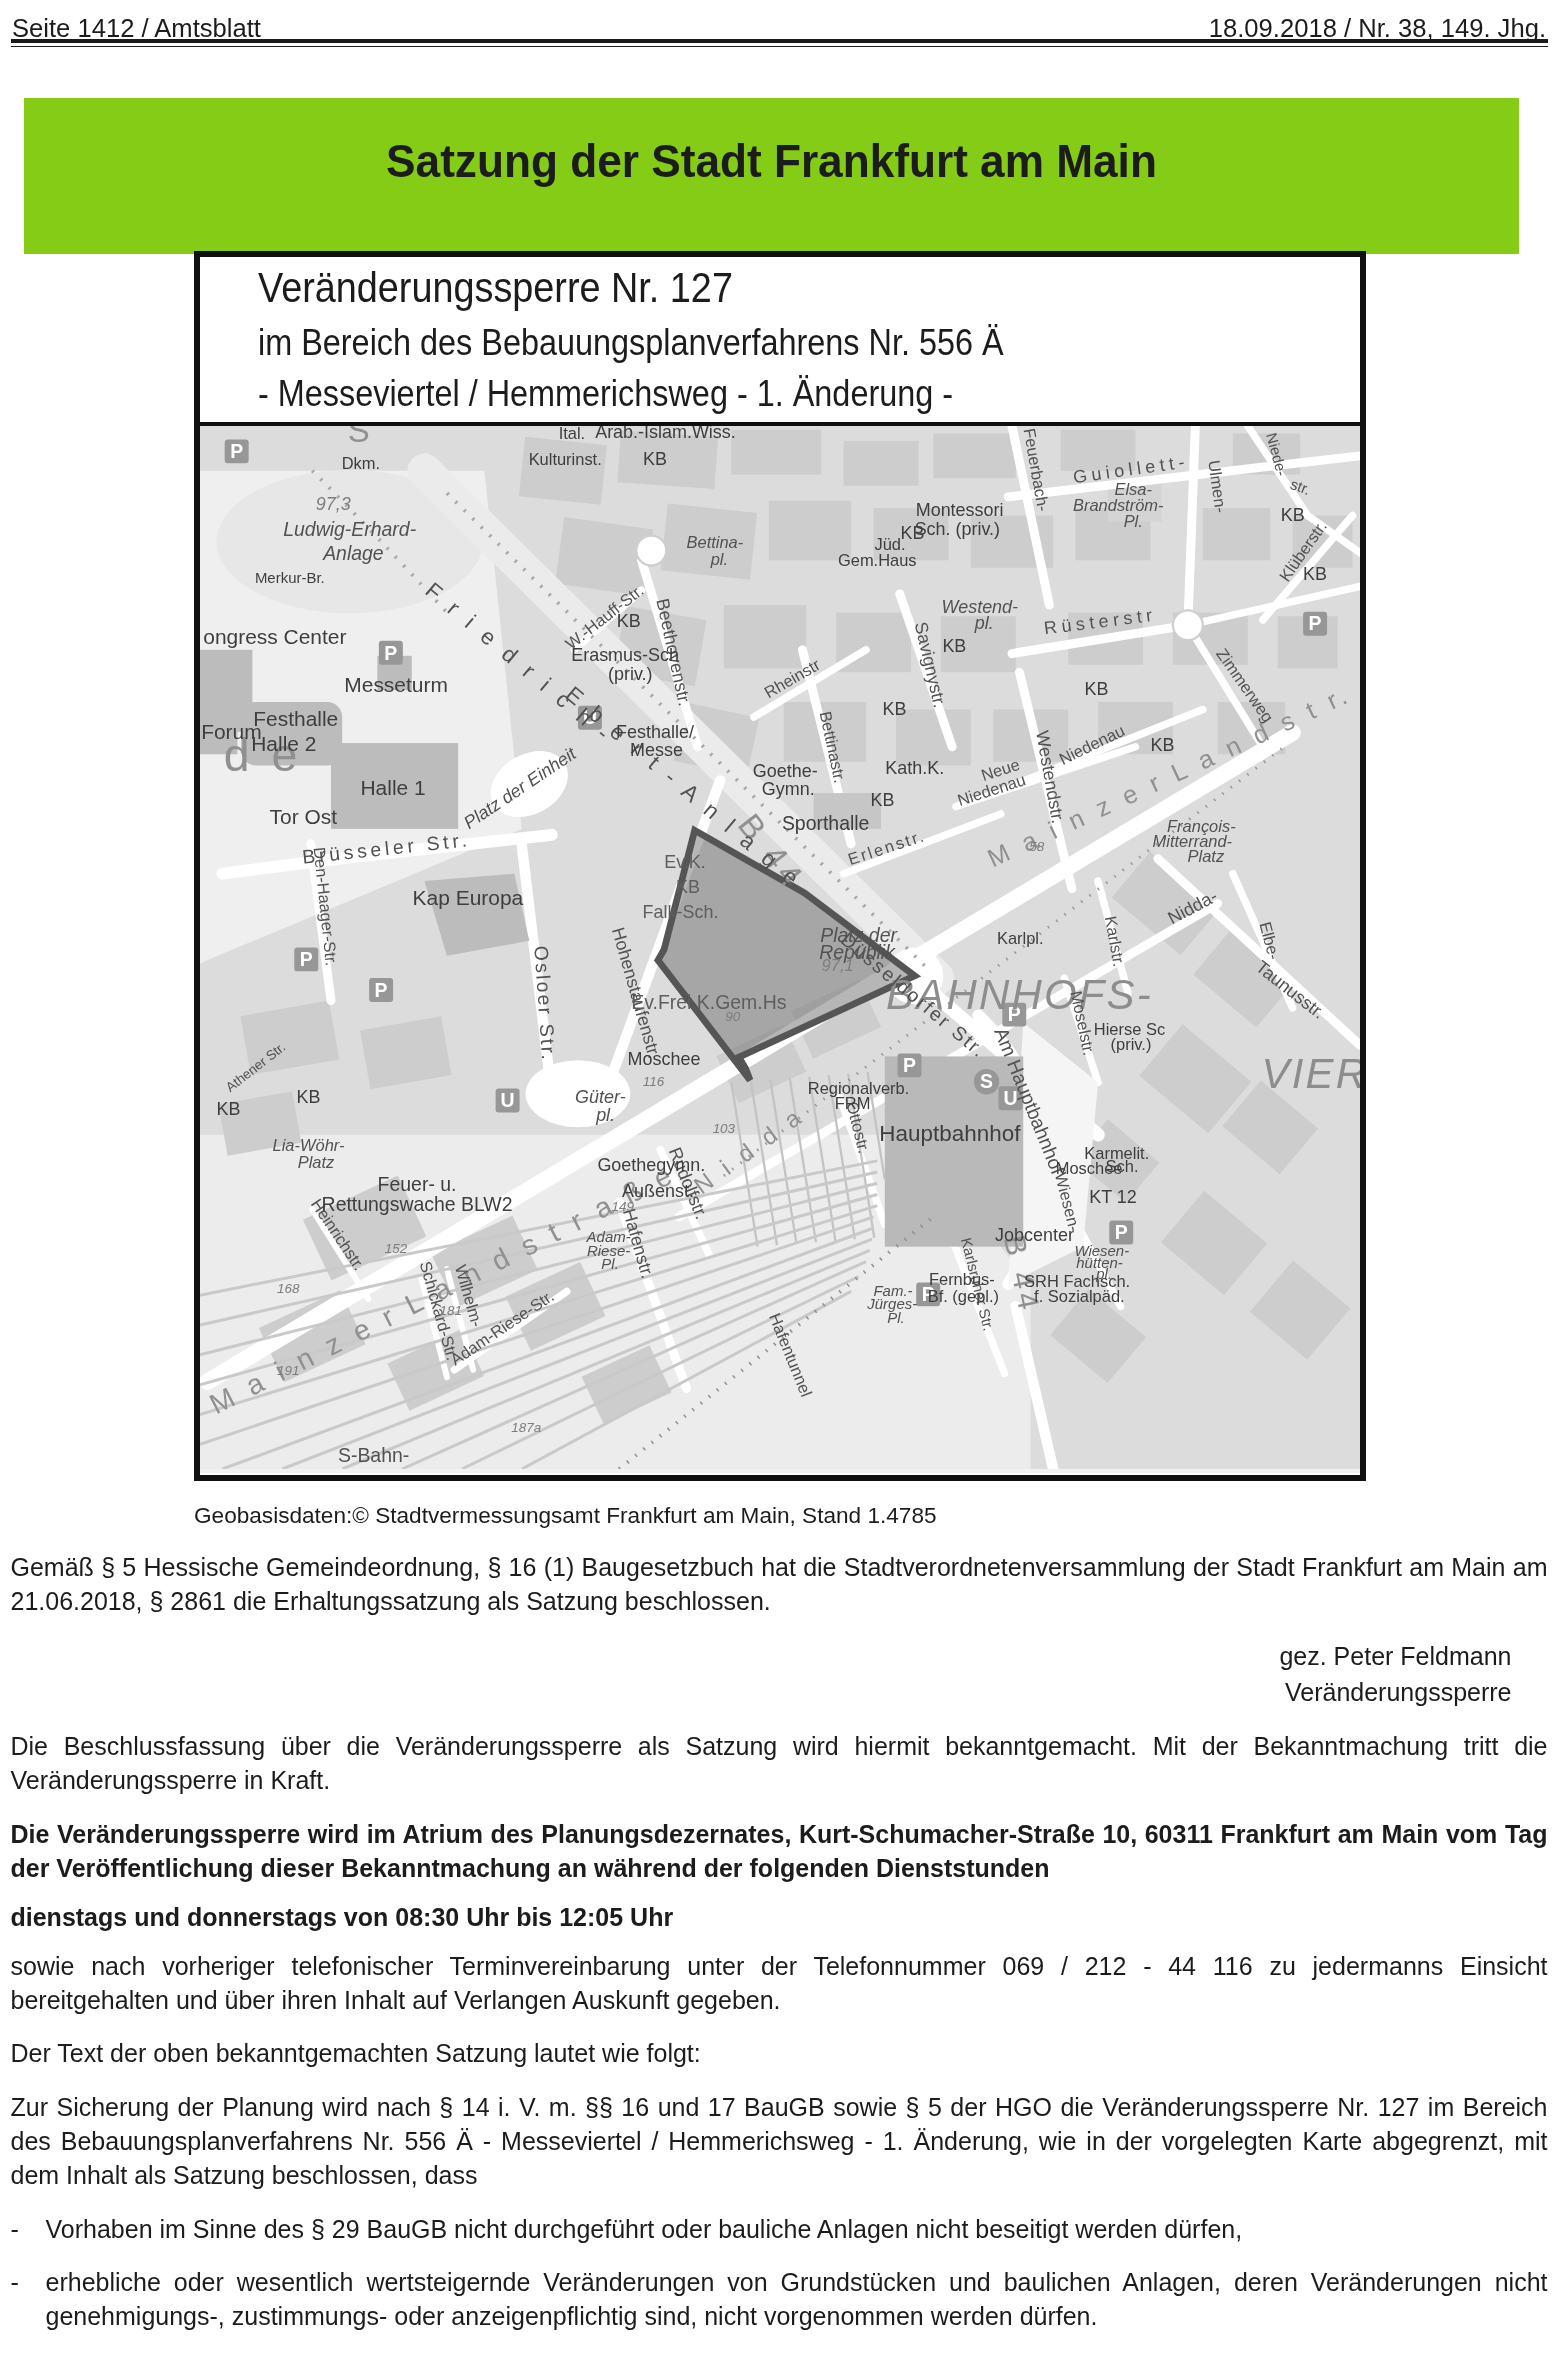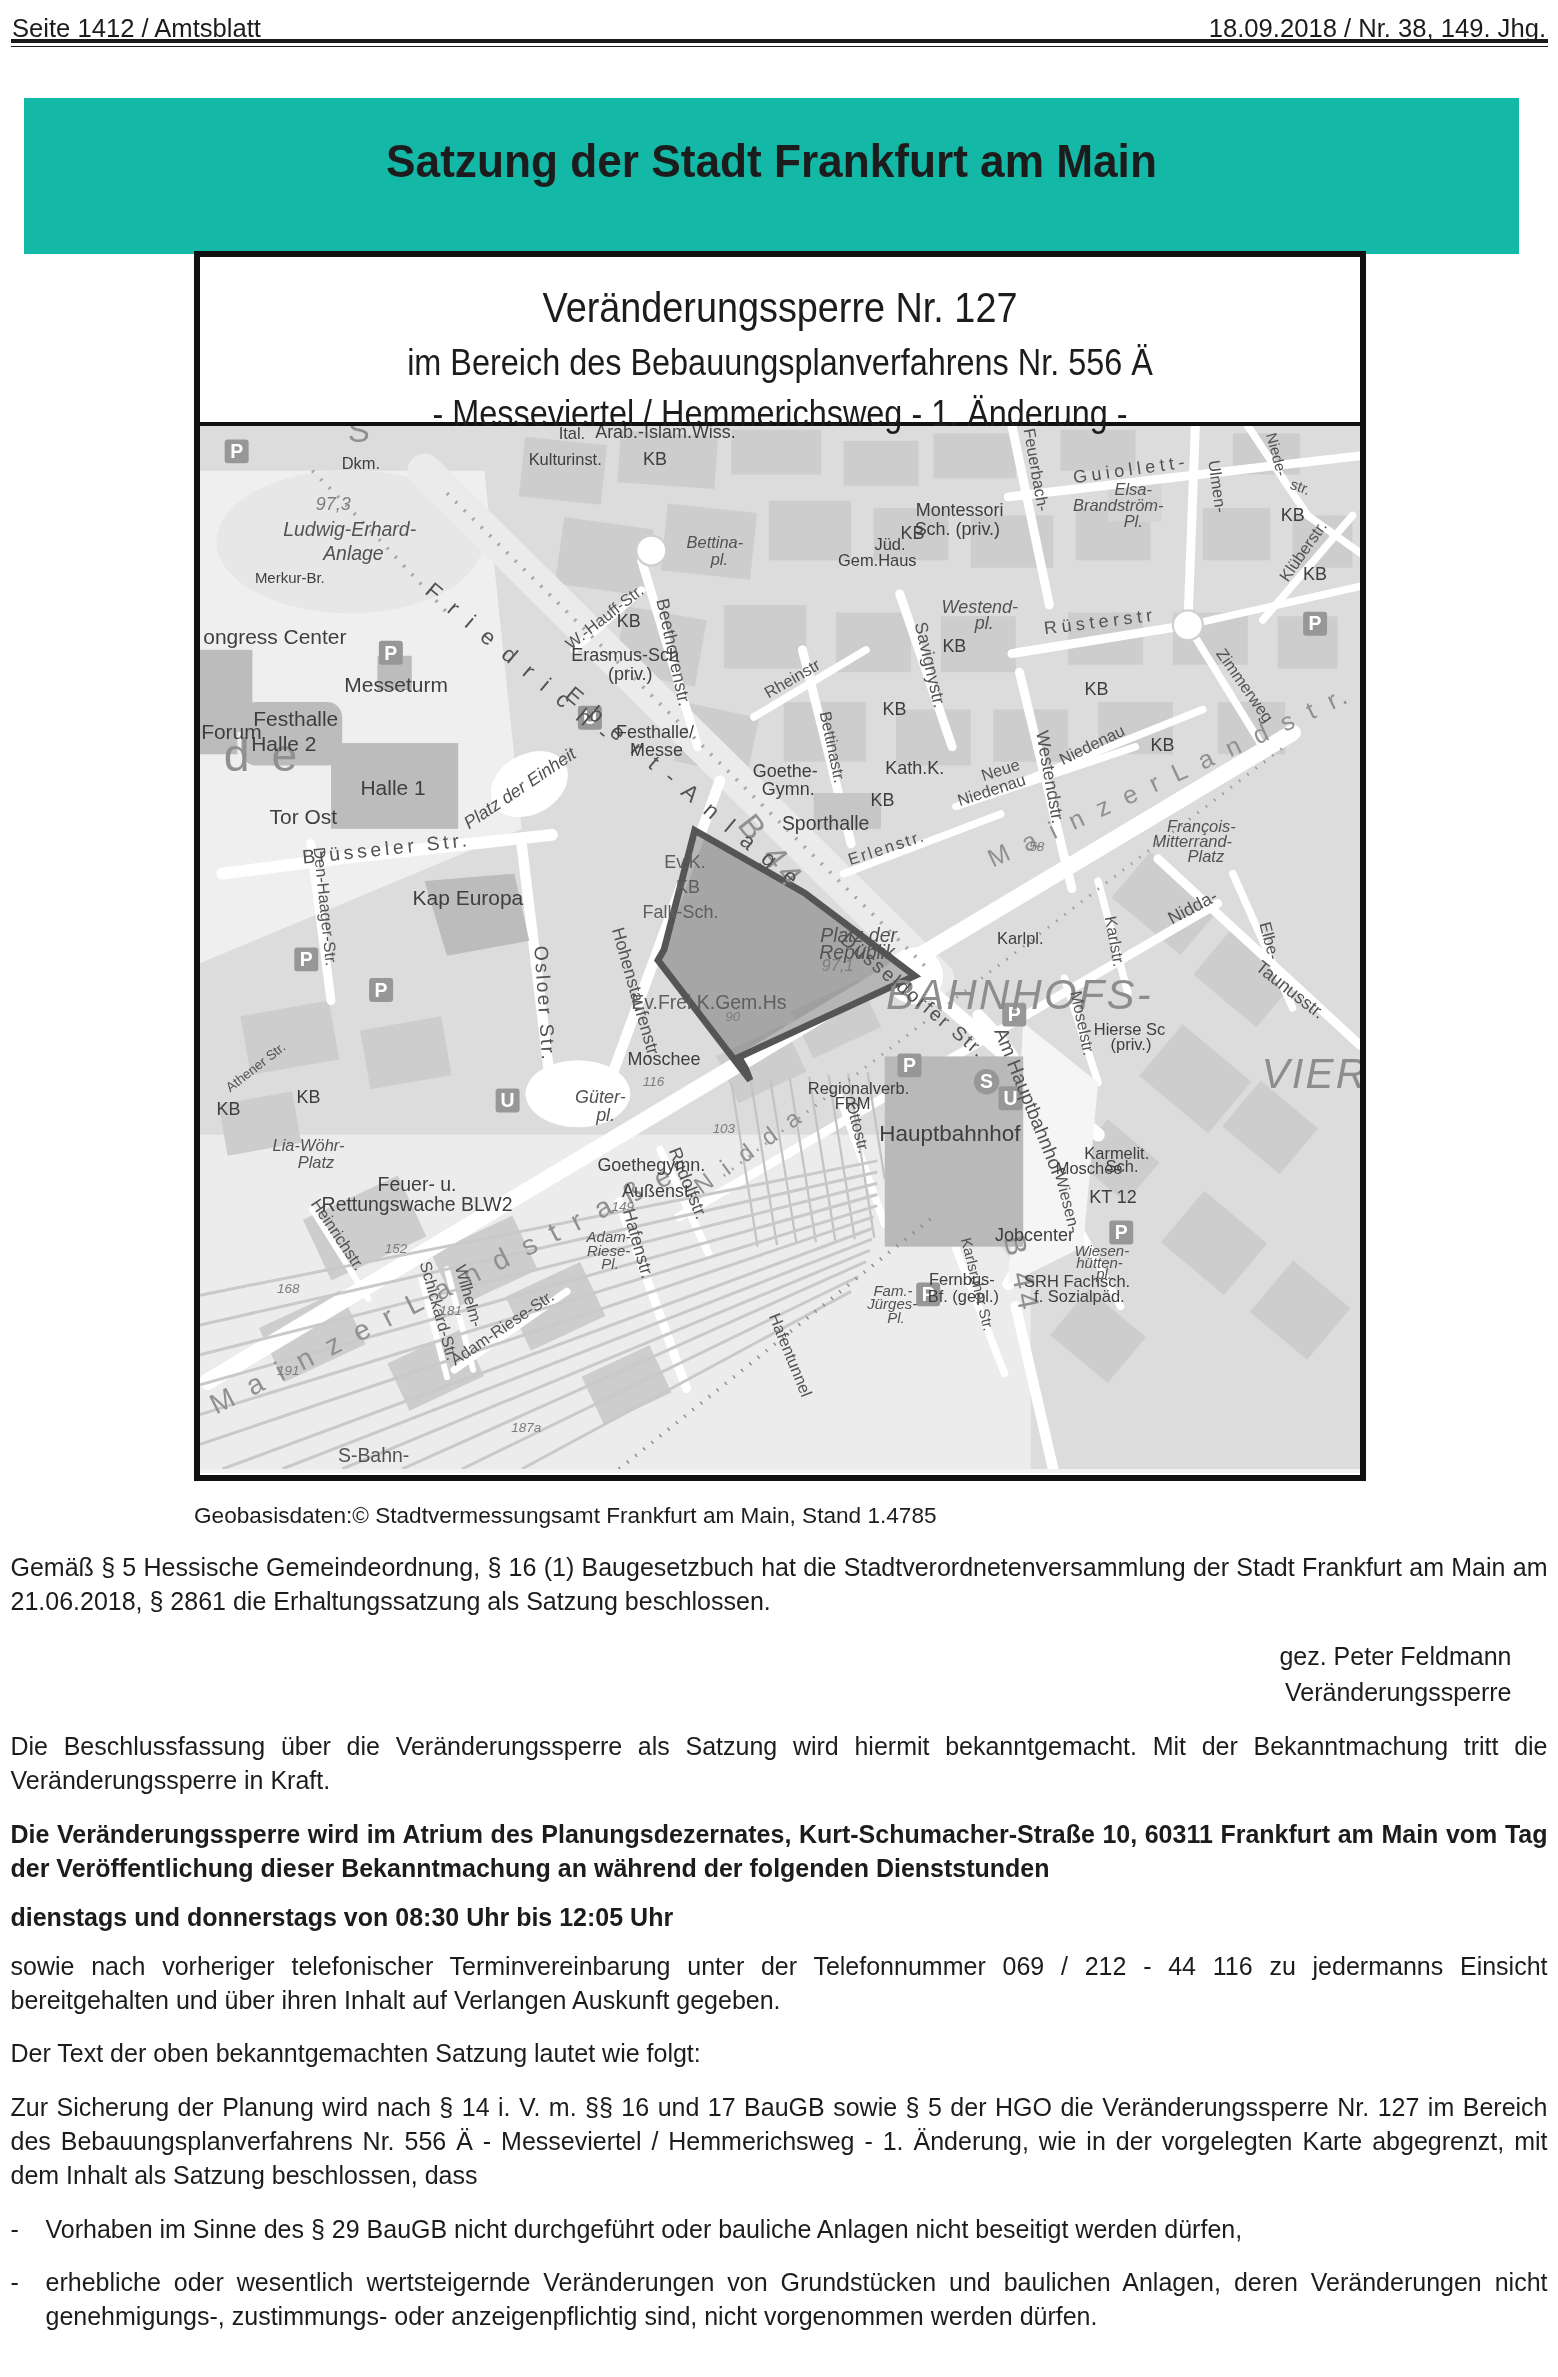--- a/index.html
+++ b/index.html
@@ -5,27 +5,27 @@
   html,body{margin:0;padding:0;background:#ffffff;}
   .page{position:relative;width:1558px;height:2377px;background:#ffffff;overflow:hidden;
         font-family:"Liberation Sans",sans-serif;color:#1c1c1c;}
   
   .hdr{position:absolute;top:14px;left:12px;right:12px;height:33px;font-size:25.6px;}
   .hdr-left{position:absolute;left:0;top:0;}
   .hdr-right{position:absolute;right:0;top:0;}
   .hdr-rule{position:absolute;top:39px;left:10.5px;right:10.5px;height:3px;
             border-top:4.5px solid #1b1b1b;border-bottom:1.5px solid #1b1b1b;}
   
-  .banner{position:absolute;top:98px;left:24px;right:39px;height:156px;background:#14b8a6;}
+  .banner{position:absolute;top:98px;left:24px;right:39px;height:156px;background:#84cc16;}
   .banner .t{width:100%;text-align:center;line-height:126px;font-size:47px;font-weight:bold;
              letter-spacing:0px;transform:scaleX(.94);transform-origin:center;}
   
   .mapbox{position:absolute;top:251px;left:194px;width:1172px;height:1230px;
           border:6px solid #101010;box-sizing:border-box;background:#ffffff;}
-  .mapbox-title{height:165px;text-align:center;padding-top:22px;box-sizing:border-box;}
+  .mapbox-title{height:165px;padding-top:2px;box-sizing:border-box;}
   .mapbox-title .l1{font-size:42px;margin-top:4.5px;transform:scaleX(.9);}
   .mapbox-title .l2{font-size:36px;margin-top:10.5px;transform:scaleX(.9);}
   .mapbox-title .l3{font-size:36px;margin-top:9px;transform:scaleX(.9);}
   .maparea{border-top:4.5px solid #101010;height:1047px;overflow:hidden;background:#f2f2f2;}
   .maparea svg{display:block;}
   
   .ml{font-family:"Liberation Sans",sans-serif;fill:#474747;text-anchor:middle;}
   .street{fill:#525252;}
   .poi{fill:#3e3e3e;}
   .place{font-style:italic;fill:#525252;}

